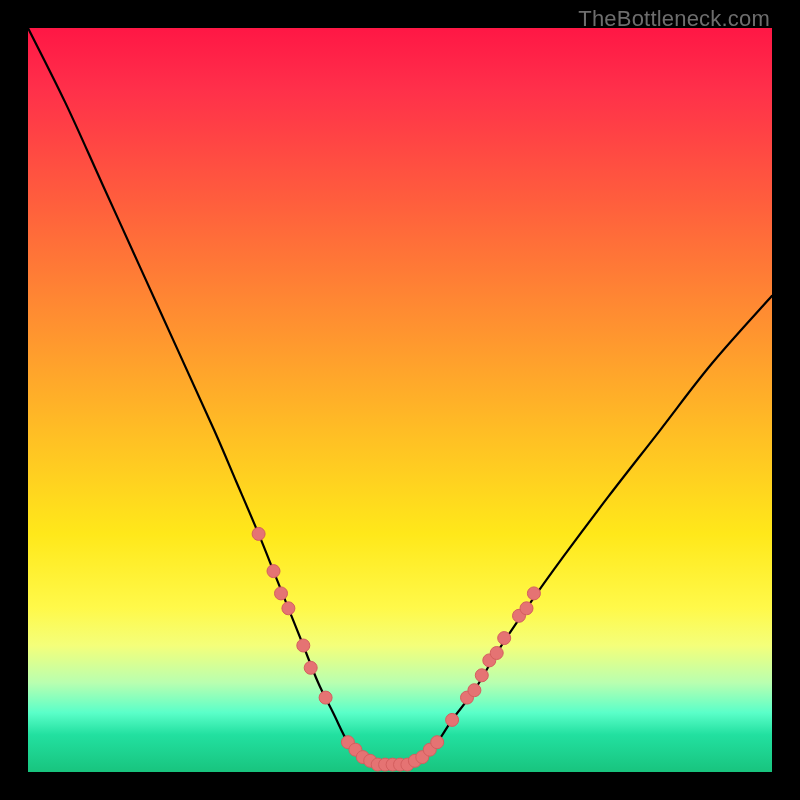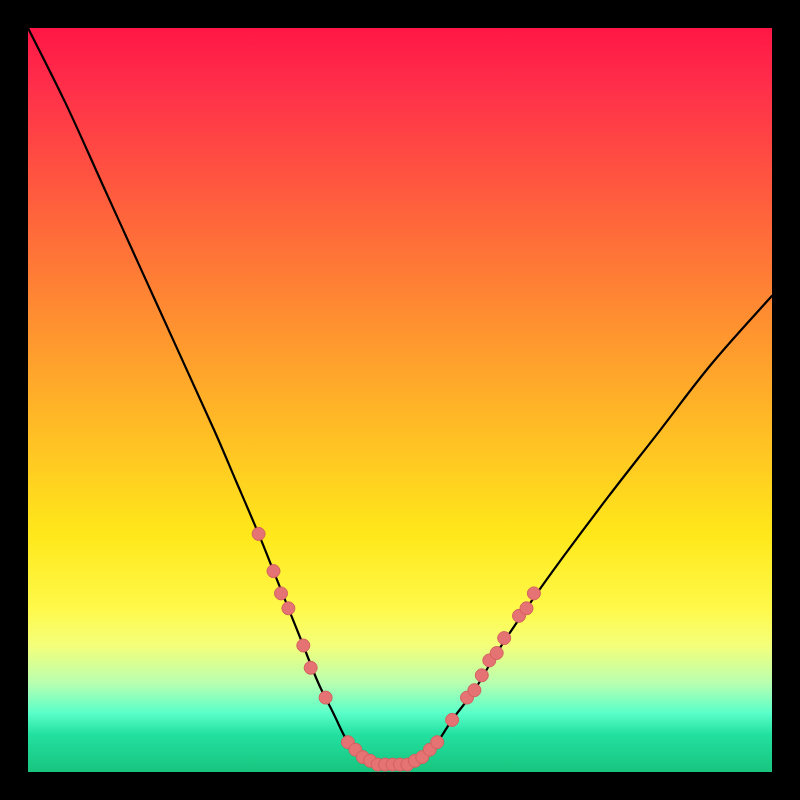--- a/index.html
+++ b/index.html
@@ -92,13 +92,14 @@
           <circle cx="453.8" cy="647.3" r="6.5" fill="#e57373" stroke="#d45f5f" stroke-width="1"></circle>
           <circle cx="461.3" cy="632.4" r="6.5" fill="#e57373" stroke="#d45f5f" stroke-width="1"></circle>
           <circle cx="468.7" cy="625.0" r="6.5" fill="#e57373" stroke="#d45f5f" stroke-width="1"></circle>
           <circle cx="476.2" cy="610.1" r="6.5" fill="#e57373" stroke="#d45f5f" stroke-width="1"></circle>
           <circle cx="491.0" cy="587.8" r="6.5" fill="#e57373" stroke="#d45f5f" stroke-width="1"></circle>
           <circle cx="498.5" cy="580.3" r="6.5" fill="#e57373" stroke="#d45f5f" stroke-width="1"></circle>
           <circle cx="505.9" cy="565.4" r="6.5" fill="#e57373" stroke="#d45f5f" stroke-width="1"></circle>
         </g>
     </svg>
   </div>
+  <div class="watermark">TheBottleneck.com</div>
 </div>
 
 </body></html>

